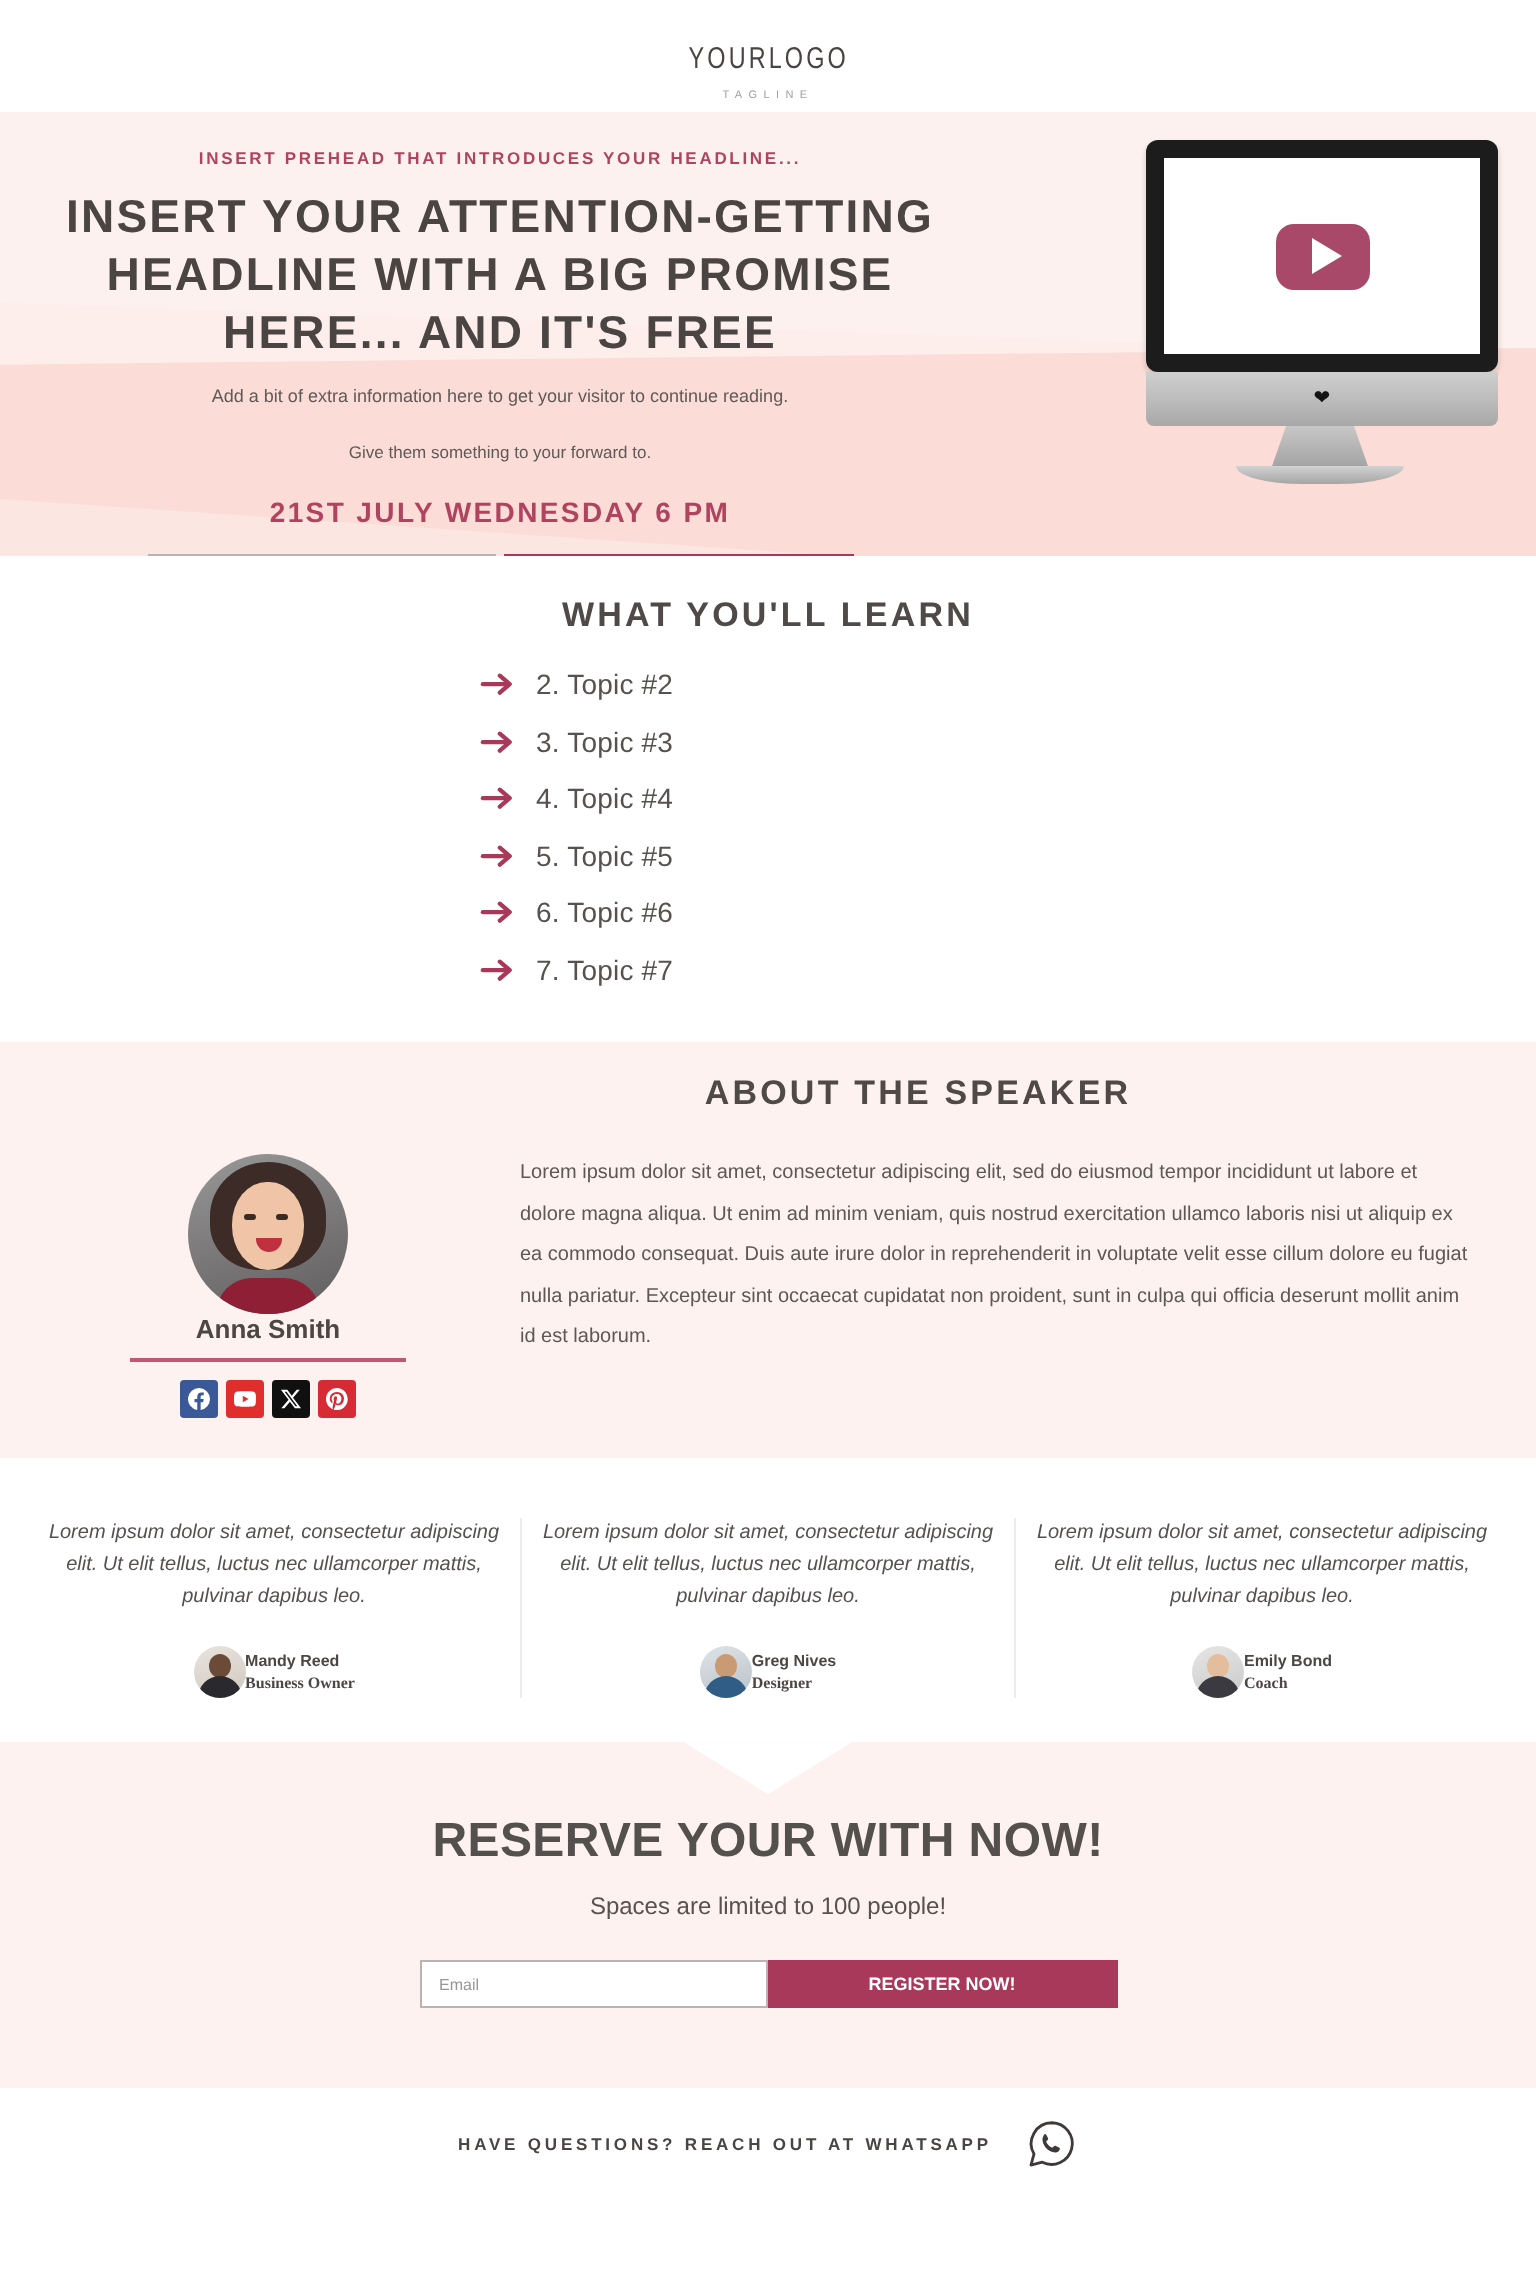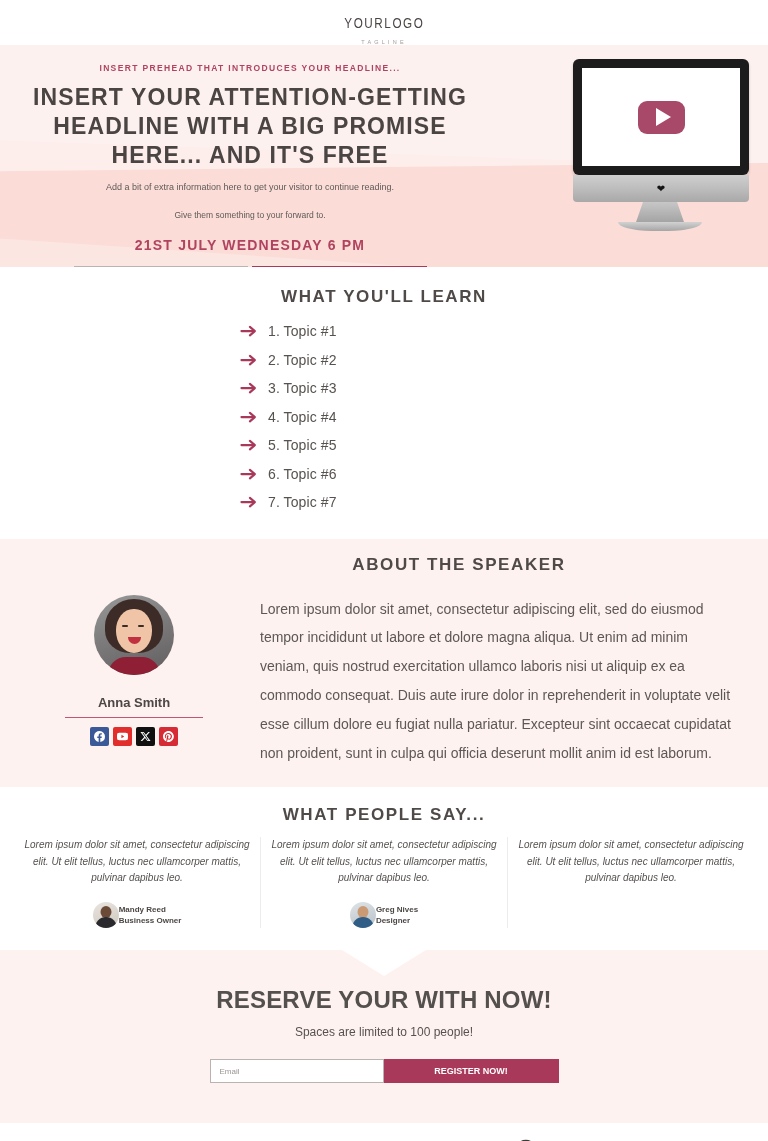--- a/index.html
+++ b/index.html
@@ -8,21 +8,21 @@
     background: #ffffff;
     font-family: "Liberation Sans", sans-serif;
     -webkit-font-smoothing: antialiased;
   }
   body { width: 768px; overflow-x: hidden; }
 
   .page { width: 768px; position: relative; }
 
   
   .site-header {
-    height: 45px;
+    height: 56px;
     background: #ffffff;
     display: flex;
     flex-direction: column;
     align-items: center;
     justify-content: center;
     padding-top: 10px;
   }
   .logo-text {
     font-family: "Liberation Sans Narrow", "Liberation Sans", sans-serif;
     font-size: 22px;
@@ -301,21 +301,21 @@
   }
   .av-body {
     position: absolute; left: 14px; bottom: 0;
     width: 52px; height: 18px;
     background: #8e1f35; border-radius: 22px 22px 0 0;
   }
   .speaker-name {
     font-size: 13px;
     font-weight: bold;
     color: #4c4745;
-    margin-top: 20px;
+    margin-top: 0;
   }
   .speaker-rule {
     width: 138px; height: 1.5px;
     background: #c0566f;
     margin: 7px auto 0;
   }
   .socials {
     display: flex;
     justify-content: center;
     gap: 4px;
@@ -325,21 +325,21 @@
     width: 19px; height: 19px;
     border-radius: 2px;
     display: flex;
     align-items: center;
     justify-content: center;
     cursor: pointer;
   }
   .social-btn svg { width: 11px; height: 11px; fill: #ffffff; }
   .speaker-body {
     flex: 1;
-    font-size: 14px;
+    font-size: 10px;
     line-height: 2.06;
     color: #5d5855;
     padding-top: 4px;
     text-align: left;
   }
 
   
   .testimonials {
     background: #ffffff;
     padding: 18px 0 22px;
@@ -392,21 +392,21 @@
   .pa-2 .pa-head { background: #c99a74; }
   .pa-2 .pa-torso { background: #2f5d86; }
   .pa-3 .pa-head { background: #e3bd9c; }
   .pa-3 .pa-torso { background: #3a3a40; }
   .person-meta { text-align: left; }
   .person-name {
     font-family: "Liberation Sans Narrow", "Liberation Sans", sans-serif;
     font-size: 8px; font-weight: bold; color: #4c4745; line-height: 1.42;
   }
   .person-role {
-    font-family: Liberation Sans, sans-serif;
+    font-family: Liberation Serif, serif;
     font-size: 8px; font-weight: bold; color: #4c4745; line-height: 1.42;
   }
 
   
   .cta {
     background: #fdf2f0;
     padding: 36px 0 40px;
     position: relative;
     text-align: center;
   }
@@ -517,29 +517,20 @@
         </div>
         <div class="monitor-neck"></div>
         <div class="monitor-foot"></div>
       </div>
     </div>
   </section>
 
   <section class="learn">
     <h2 class="section-title">WHAT YOU'LL LEARN</h2>
     <ul class="topic-list">
-      <li class="topic-item">
-        <span class="arrow-icon">
-          <svg viewBox="0 0 24 20" fill="none" stroke="currentColor" stroke-width="3" stroke-linecap="round" stroke-linejoin="round">
-              <path d="M2 10h18"></path>
-              <path d="M14 4l7 6-7 6"></path>
-            </svg>
-        </span>
-        <span class="topic-label">1. Topic #1</span>
-      </li>
       <li class="topic-item">
         <span class="arrow-icon">
           <svg viewBox="0 0 24 20" fill="none" stroke="currentColor" stroke-width="3" stroke-linecap="round" stroke-linejoin="round">
               <path d="M2 10h18"></path>
               <path d="M14 4l7 6-7 6"></path>
             </svg>
         </span>
         <span class="topic-label">2. Topic #2</span>
       </li>
       <li class="topic-item">
@@ -625,21 +616,20 @@
                 <path d="M12 0C5.4 0 0 5.4 0 12c0 5 3.1 9.3 7.4 11.1-.1-.9-.2-2.3 0-3.3.2-.9 1.4-5.9 1.4-5.9s-.4-.7-.4-1.8c0-1.7 1-3 2.2-3 1 0 1.5.8 1.5 1.7 0 1-.7 2.6-1 4.1-.3 1.2.6 2.2 1.8 2.2 2.2 0 3.9-2.3 3.9-5.6 0-2.9-2.1-5-5.1-5-3.4 0-5.5 2.6-5.5 5.3 0 1 .4 2.2.9 2.8.1.1.1.2.1.3l-.3 1.3c0 .2-.2.3-.4.2-1.5-.7-2.4-2.9-2.4-4.7 0-3.8 2.8-7.3 8-7.3 4.2 0 7.5 3 7.5 7 0 4.2-2.6 7.5-6.3 7.5-1.2 0-2.4-.6-2.8-1.4l-.8 2.9c-.3 1.1-1 2.5-1.5 3.3 1.1.3 2.3.5 3.5.5 6.6 0 12-5.4 12-12S18.6 0 12 0z"></path>
               </svg>
           </a>
         </div>
       </div>
       <p class="speaker-body">Lorem ipsum dolor sit amet, consectetur adipiscing elit, sed do eiusmod tempor incididunt ut labore et dolore magna aliqua. Ut enim ad minim veniam, quis nostrud exercitation ullamco laboris nisi ut aliquip ex ea commodo consequat. Duis aute irure dolor in reprehenderit in voluptate velit esse cillum dolore eu fugiat nulla pariatur. Excepteur sint occaecat cupidatat non proident, sunt in culpa qui officia deserunt mollit anim id est laborum.</p>
     </div>
   </section>
 
   <section class="testimonials">
-    <h2 class="section-title">WHAT PEOPLE SAY...</h2>
     <div class="testimonial-grid">
       <div class="testimonial t-first">
         <p class="quote-text">Lorem ipsum dolor sit amet, consectetur adipiscing elit. Ut elit tellus, luctus nec ullamcorper mattis, pulvinar dapibus leo.</p>
         <div class="person">
           <div class="person-av pa-1">
             <div class="pa-head"></div>
             <div class="pa-torso"></div>
           </div>
           <div class="person-meta">
             <div class="person-name">Mandy Reed</div>
@@ -655,20 +645,30 @@
             <div class="pa-torso"></div>
           </div>
           <div class="person-meta">
             <div class="person-name">Greg Nives</div>
             <div class="person-role">Designer</div>
           </div>
         </div>
       </div>
       <div class="testimonial">
         <p class="quote-text">Lorem ipsum dolor sit amet, consectetur adipiscing elit. Ut elit tellus, luctus nec ullamcorper mattis, pulvinar dapibus leo.</p>
+        <div class="person">
+          <div class="person-av pa-3">
+            <div class="pa-head"></div>
+            <div class="pa-torso"></div>
+          </div>
+          <div class="person-meta">
+            <div class="person-name">Emily Bond</div>
+            <div class="person-role">Coach</div>
+          </div>
+        </div>
       </div>
     </div>
   </section>
 
   <section class="cta">
     <div class="cta-notch"></div>
     <h2 class="cta-title">RESERVE YOUR WITH NOW!</h2>
     <p class="cta-sub">Spaces are limited to 100 people!</p>
     <form class="cta-form">
       <input class="cta-input" type="text" placeholder="Email" style="">

